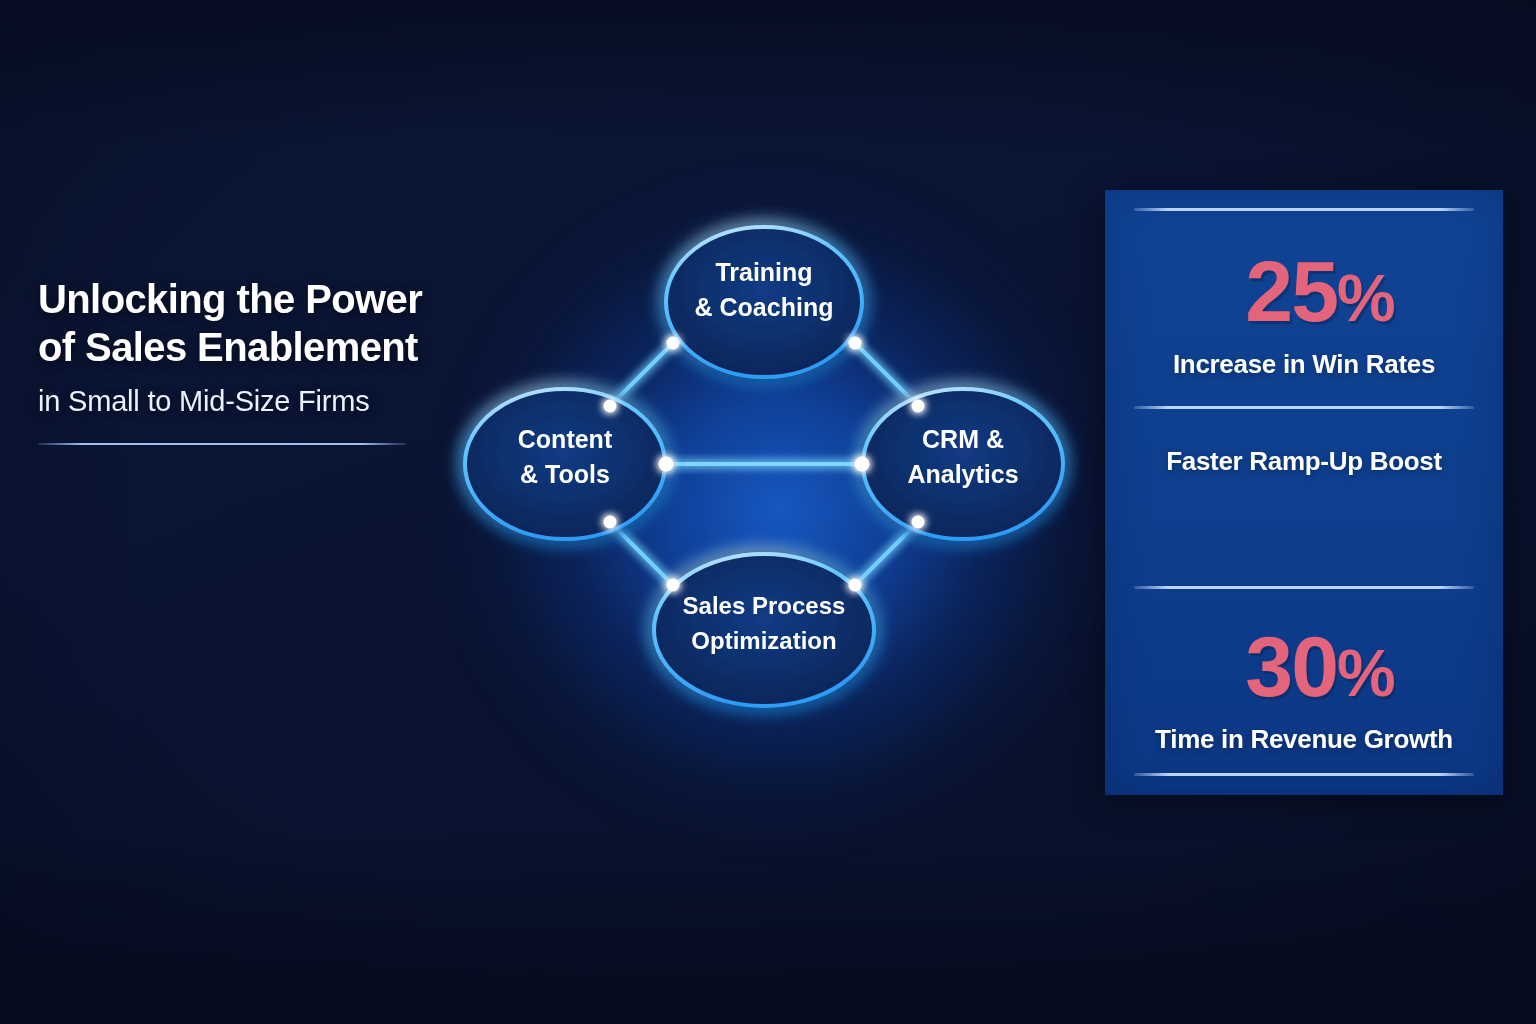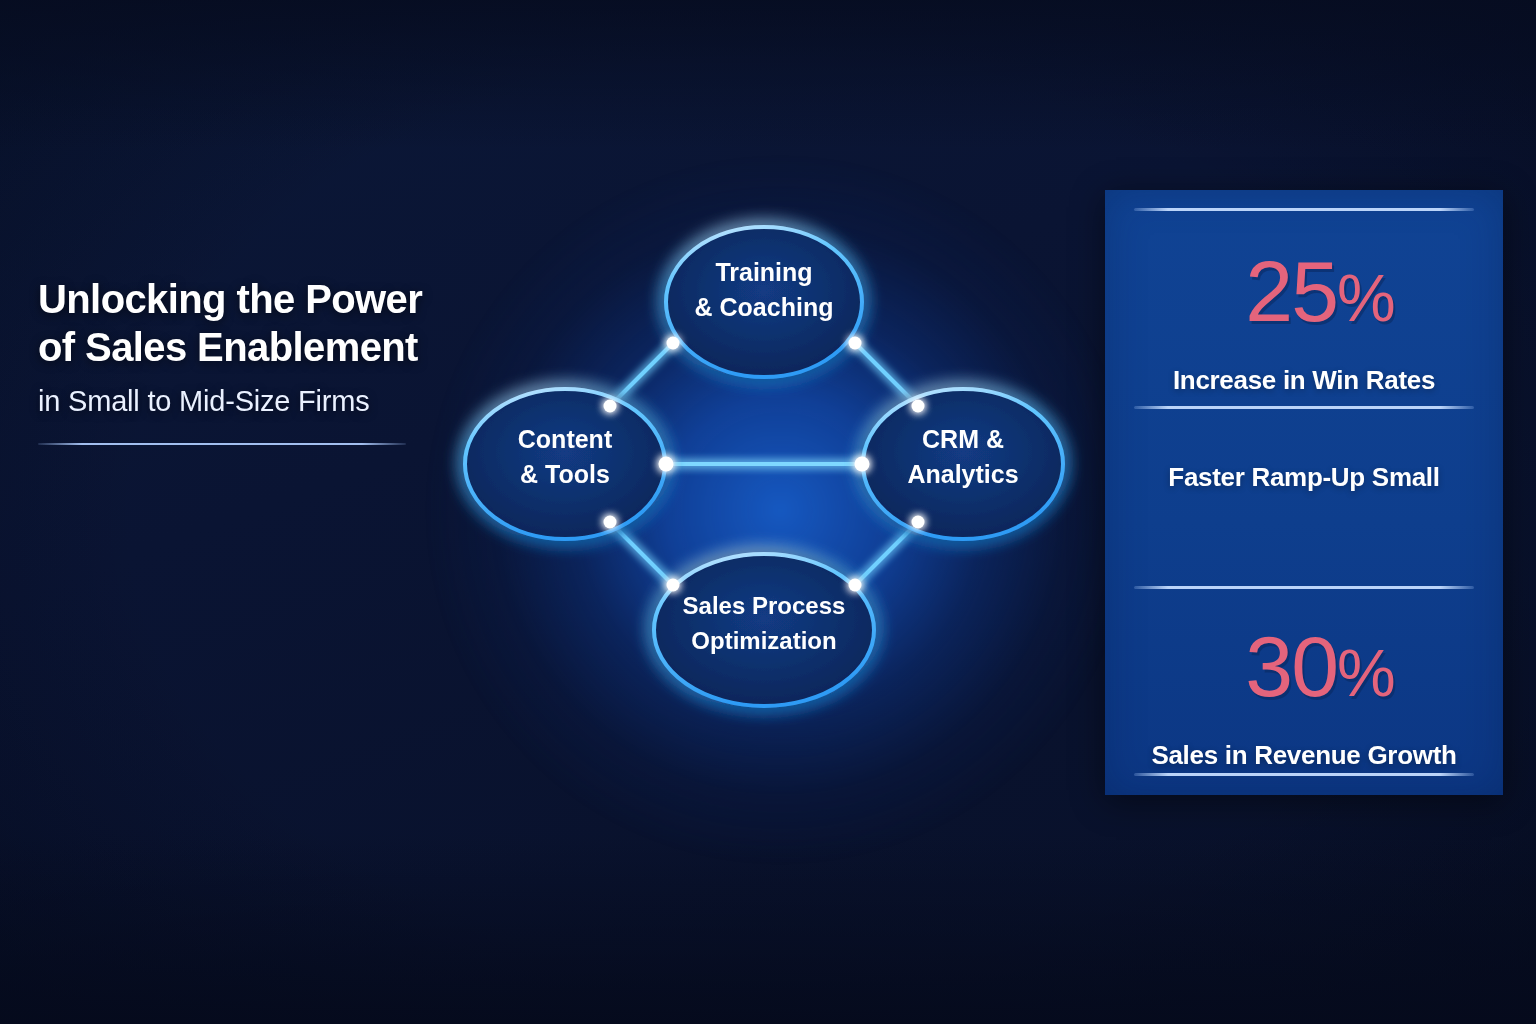--- a/index.html
+++ b/index.html
@@ -119,34 +119,34 @@
       rgba(196,220,255,0.95) 90%,
       rgba(160,195,250,0.22) 100%);
     border-radius:2px;
   }
   .stat {
     position:absolute; left:0; width:398px;
     text-align:center;
   }
   .stat-value {
     color:#e4647c;
-    font-weight:400;
+    font-weight:700;
     font-size:86px;
     line-height:86px;
     letter-spacing:-2px;
     text-shadow:2px 3px 0 rgba(10,40,95,0.55);
     padding-left:32px;
   }
   .stat-value .pct { font-size:66px; letter-spacing:-1px; }
   .stat-label {
     color:#ffffff;
     font-weight:700;
     font-size:26px;
     line-height:30px;
-    margin-top:24px;
+    margin-top:8px;
     letter-spacing:-0.3px;
     text-shadow:0 2px 6px rgba(0,0,0,0.3);
   }
 </style>
 </head>
 <body>
 
 <div id="stage">
 
   <div class="bg-base"></div>
@@ -253,23 +253,23 @@
     <div class="panel-rule" style="top:216px;"></div>
     <div class="panel-rule" style="top:396px;"></div>
     <div class="panel-rule" style="top:583px;"></div>
 
     <div class="stat" style="top:58px;">
       <div class="stat-value"><span>25</span><span class="pct">%</span></div>
       <div class="stat-label">Increase in Win Rates</div>
     </div>
 
     <div class="stat" style="top:248px;">
-      <div class="stat-label">Faster Ramp-Up Small</div>
+      <div class="stat-label">Faster Ramp-Up Boost</div>
     </div>
 
     <div class="stat" style="top:433px;">
       <div class="stat-value"><span>30</span><span class="pct">%</span></div>
-      <div class="stat-label">Sales in Revenue Growth</div>
+      <div class="stat-label">Time in Revenue Growth</div>
     </div>
 
   </div>
 
 </div>
 
 </body></html>

